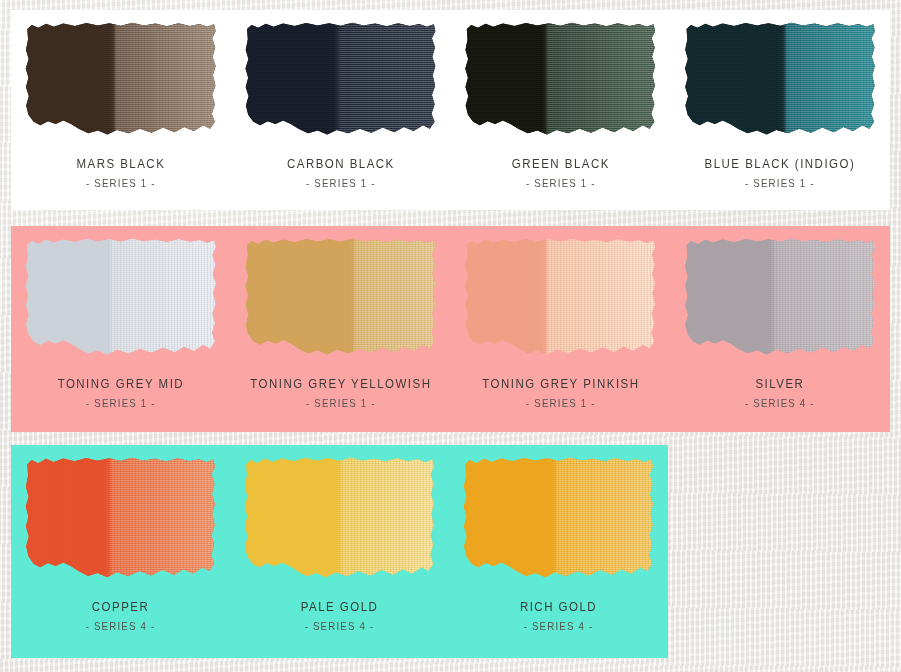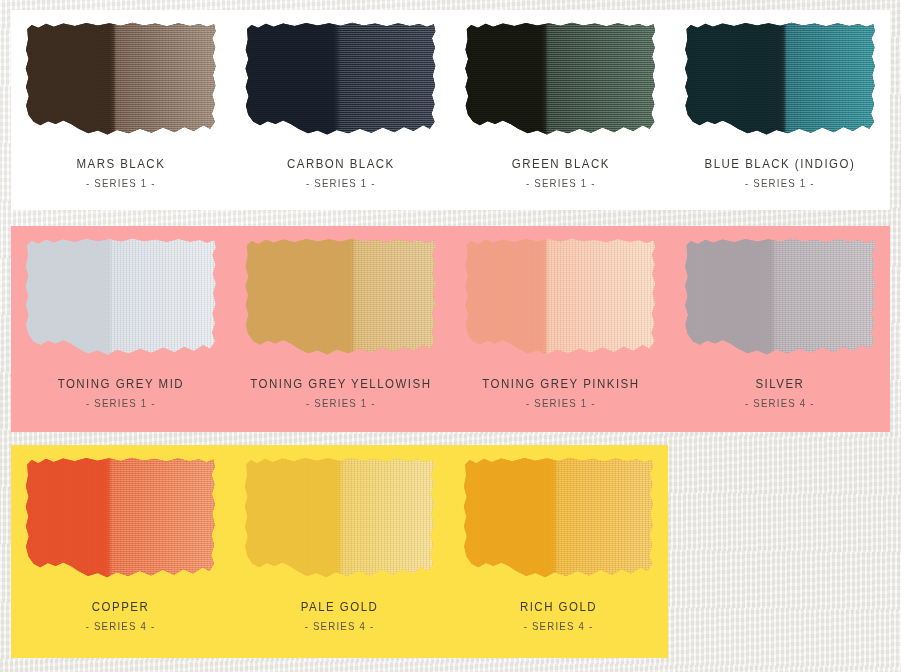--- a/index.html
+++ b/index.html
@@ -263,21 +263,21 @@
         </div>
         <div class="labels">
           <div class="colour-name" style="color: rgb(59, 58, 54);">SILVER</div>
           <div class="series-name" style="color: rgb(85, 83, 78);">- SERIES 4 -</div>
         </div>
       </div>
 
     </div>
   </div>
 
-  <div class="swatch-row" id="row-2" style="background: #fde047;">
+  <div class="swatch-row" id="row-2" style="background: #5eead4;">
     <div class="row-inner">
 
       <div class="swatch-cell">
         <div class="paint-wrap">
           <div class="paint" style="--dark: #e6502a; --mid: #ea6d42; --light: #f08f62; --split: 44%;"></div>
         </div>
         <div class="labels">
           <div class="colour-name" style="color: rgb(59, 58, 54);">COPPER</div>
           <div class="series-name" style="color: rgb(85, 83, 78);">- SERIES 4 -</div>
         </div>

